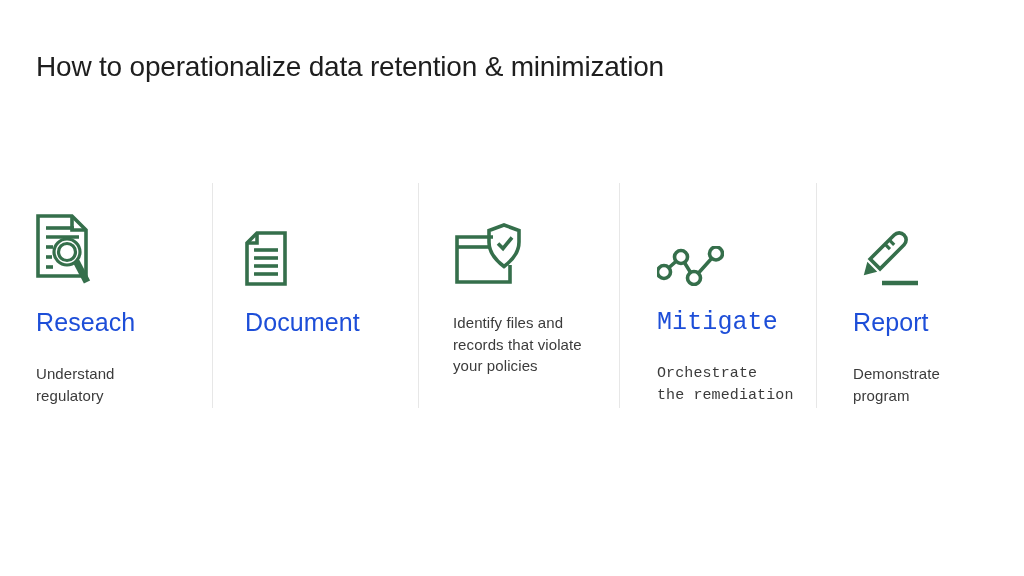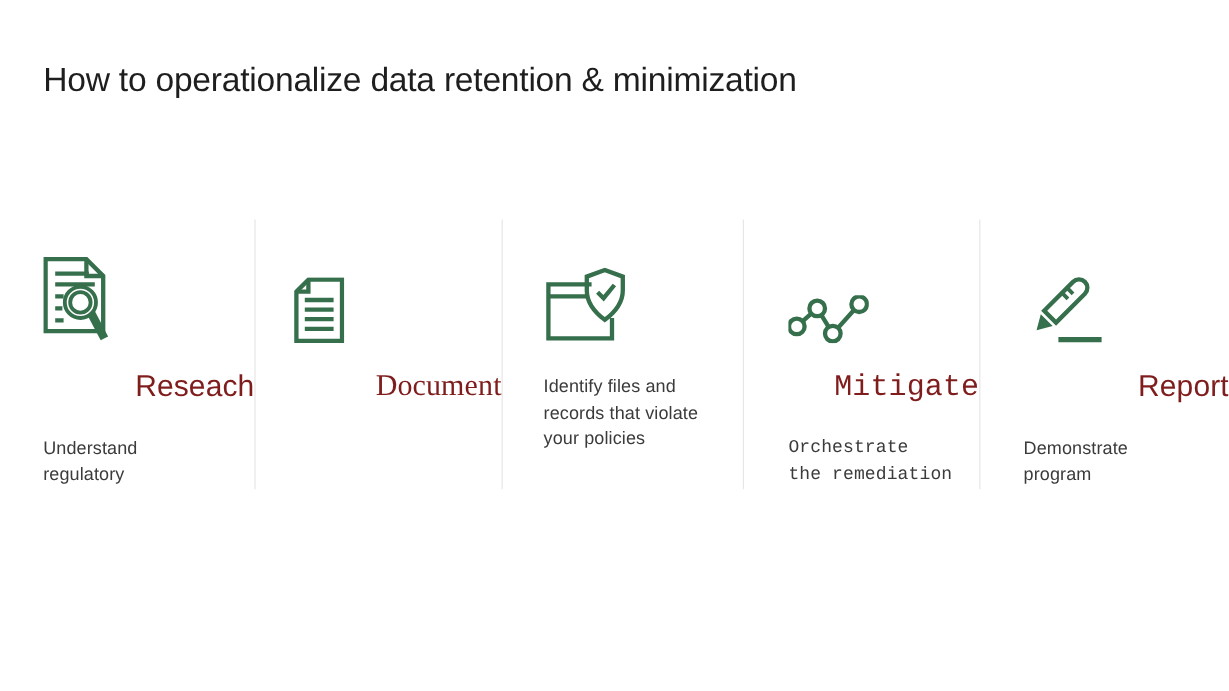--- a/index.html
+++ b/index.html
@@ -22,37 +22,36 @@
   .columns {
     position:absolute;
     left:0; top:183px;
     width:1024px; height:294px;
     display:grid;
     grid-template-columns:213px 206px 201px 197px 207px;
   }
   .col { box-sizing:border-box; }
   .col:not(:last-child) { border-right:1px solid #e7e7e7; }
   .col:nth-child(1) { padding-left:36px; }
-  .col:nth-child(2) { padding-left:32px;font-family:Liberation Serif, serif; }
+  .col:nth-child(2) { padding-left:32px; }
   .col:nth-child(3) { padding-left:34px; }
   .col:nth-child(4) { padding-left:37px;font-family:Liberation Mono, monospace; }
   .col:nth-child(5) { padding-left:36px; }
   .icon-slot {
     height:103px;
     display:flex;
     align-items:flex-end;
   }
   .icon-slot svg { display:block; }
   .heading {
     margin-top:22px;
     font-size:25px;
     font-weight:400;
-    color:#7f1d1d;
+    color:#1d4ed8;
     letter-spacing:0.1px;
-    text-align:right;
   }
   .desc {
     margin-top:26px;
     font-size:15px;
     line-height:21.5px;
     color:#3b3b3b;
     white-space:pre-line;
     letter-spacing:0.1px;
   }
 </style>

